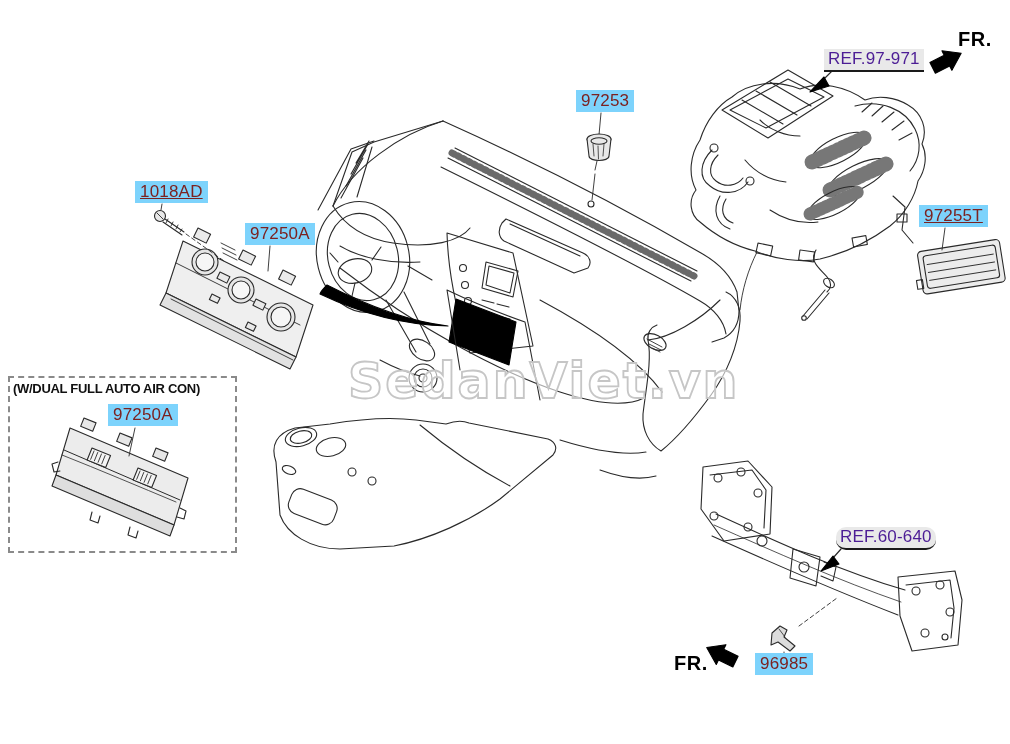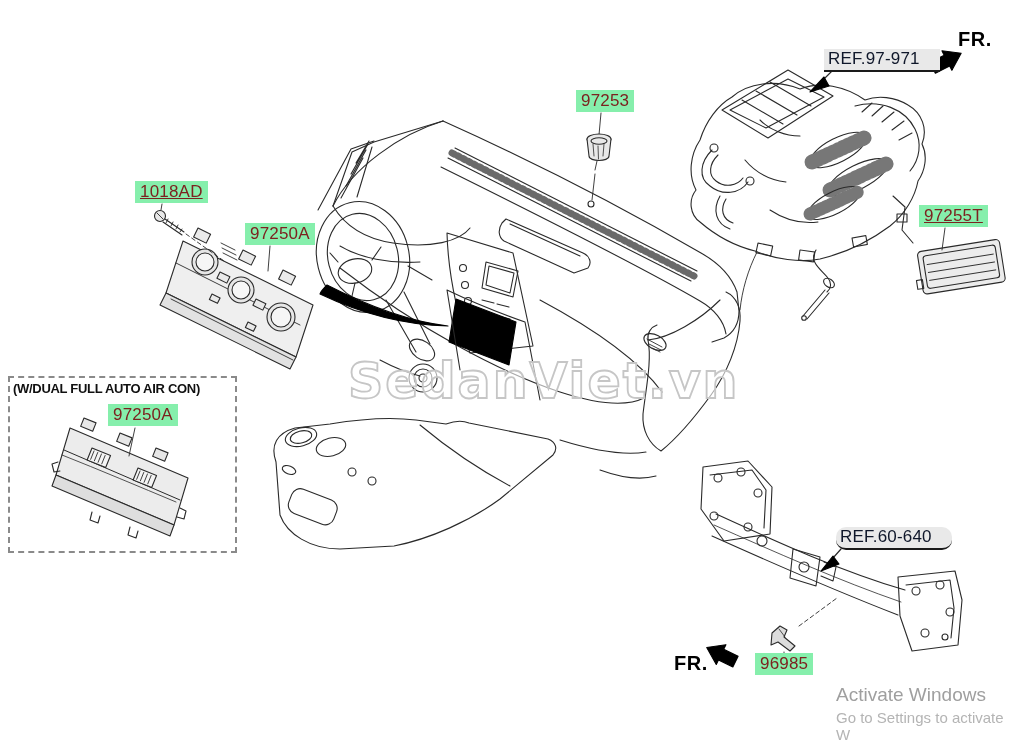--- a/index.html
+++ b/index.html
@@ -1,21 +1,21 @@
 <!DOCTYPE html>
 <html><head>
 <meta charset="utf-8">
 <style>
   html,body{margin:0;padding:0;background:#ffffff;}
   #page{position:relative;width:1010px;height:744px;background:#ffffff;overflow:hidden;
         font-family:"Liberation Sans",sans-serif;}
   svg{position:absolute;left:0;top:0;}
   .lbl{position:absolute;white-space:nowrap;line-height:1.15;}
-  .part-label{background:#86efac;color:#7c2220;font-size:17px;padding:1px 5px;letter-spacing:0.2px;}
-  .ref-label{background:#e9e9e9;color:#0f172a;font-size:17px;padding:0 20px 1px 4px;
+  .part-label{background:#7dd3fc;color:#7c2220;font-size:17px;padding:1px 5px;letter-spacing:0.2px;}
+  .ref-label{background:#e9e9e9;color:#4c1d95;font-size:17px;padding:0 4px 1px 4px;
              border-bottom:2px solid #1a1a1a;letter-spacing:0.2px;}
   .fr-label{color:#000;font-size:20px;font-weight:bold;letter-spacing:0.5px;}
   .dual-box{position:absolute;left:8px;top:376px;width:229px;height:177px;
             border:2px dashed #8a8a8a;box-sizing:border-box;}
   .dual-title{position:absolute;left:3px;top:3px;font-size:13px;font-weight:bold;
               color:#101010;letter-spacing:-0.3px;white-space:nowrap;}
   .os-overlay{position:absolute;left:836px;top:684px;color:#a2a2a2;}
   .os-line1{font-size:19px;color:#9f9f9f;}
   .os-line2{font-size:15px;color:#b4b4b4;margin-top:3px;}
 </style>
@@ -286,18 +286,14 @@
 
 <div class="lbl part-label" style="left:755px;top:653px;">96985</div>
 
 <div class="lbl fr-label" style="left:674px;top:652px;">FR.</div>
 
 <div class="dual-box">
   <div class="dual-title">(W/DUAL FULL AUTO AIR CON)</div>
 </div>
 <div class="lbl part-label" style="left:108px;top:404px;">97250A</div>
 
-<div class="os-overlay">
-  <div class="os-line1">Activate Windows</div>
-  <div class="os-line2">Go to Settings to activate W</div>
+
 </div>
 
-</div>
-
 </body></html>

